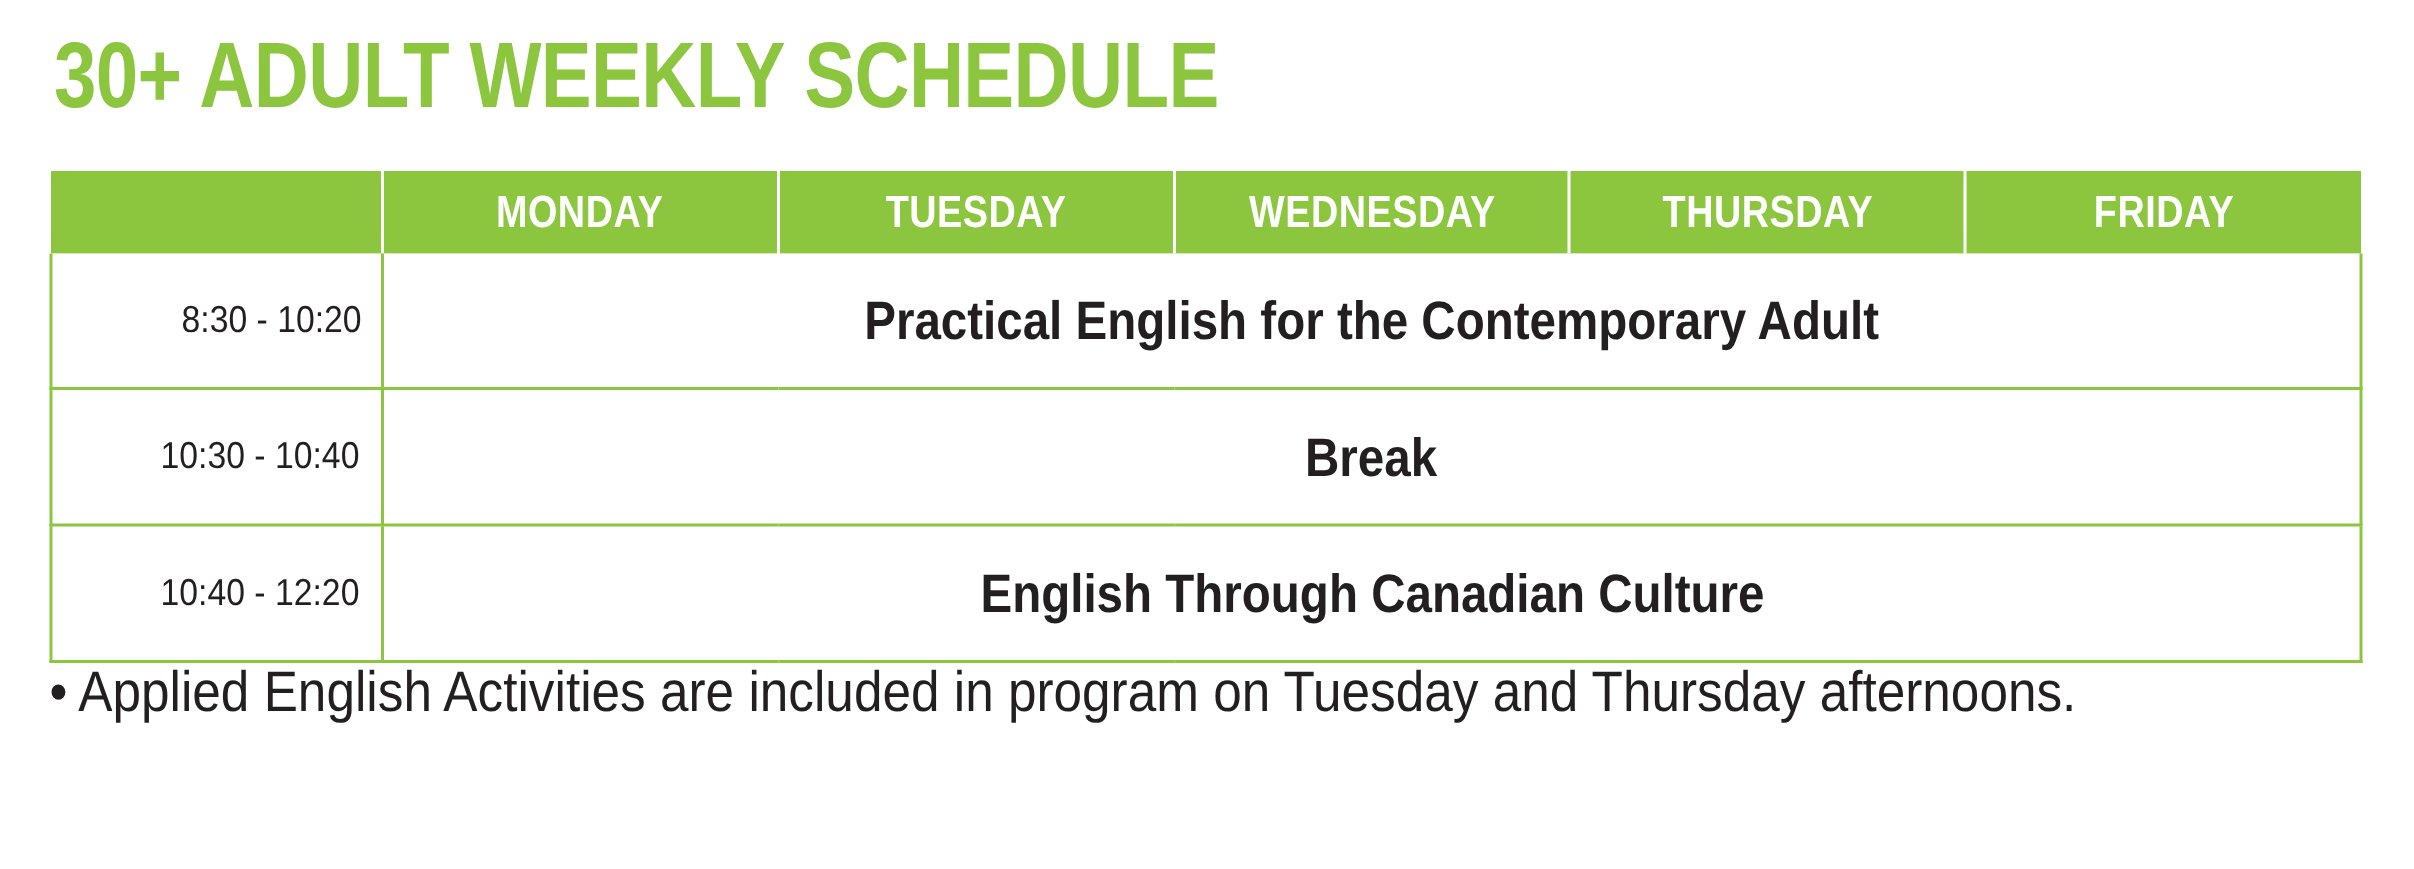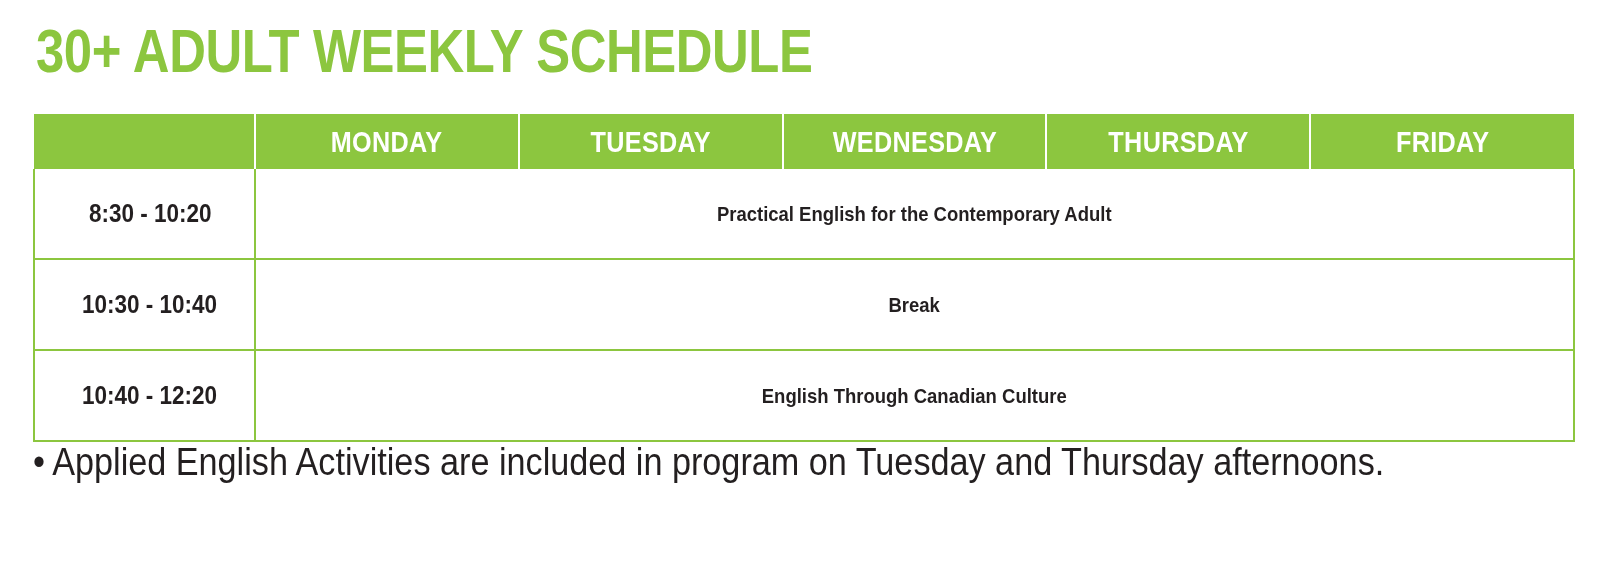--- a/index.html
+++ b/index.html
@@ -89,35 +89,35 @@
     border-left: 2px solid #8CC63F;
     vertical-align: middle;
     color: #231F20;
     font-family: "Liberation Sans Narrow", "Liberation Sans", sans-serif;
   }
   tbody tr:last-child td {
     border-bottom: 2px solid #8CC63F;
   }
   tbody td.time-cell {
     width: 220px;
-    text-align: center;
+    text-align: right;
     padding-left: 26px;
-    font-weight: bold;
+    font-weight: normal;
     font-size: 25px;
     white-space: nowrap;
   }
   tbody td.time-cell > span {
     display: inline-block;
     transform: scaleX(0.9);
     transform-origin: left center;
   }
   tbody td.session-cell {
     text-align: center;
     font-weight: bold;
-    font-size: 21px;
+    font-size: 36px;
     border-left: none;
     border-right: 2px solid #8CC63F;
   }
   tbody td.session-cell > span {
     display: inline-block;
     transform: scaleX(0.88);
   }
 
   
   .notes {

